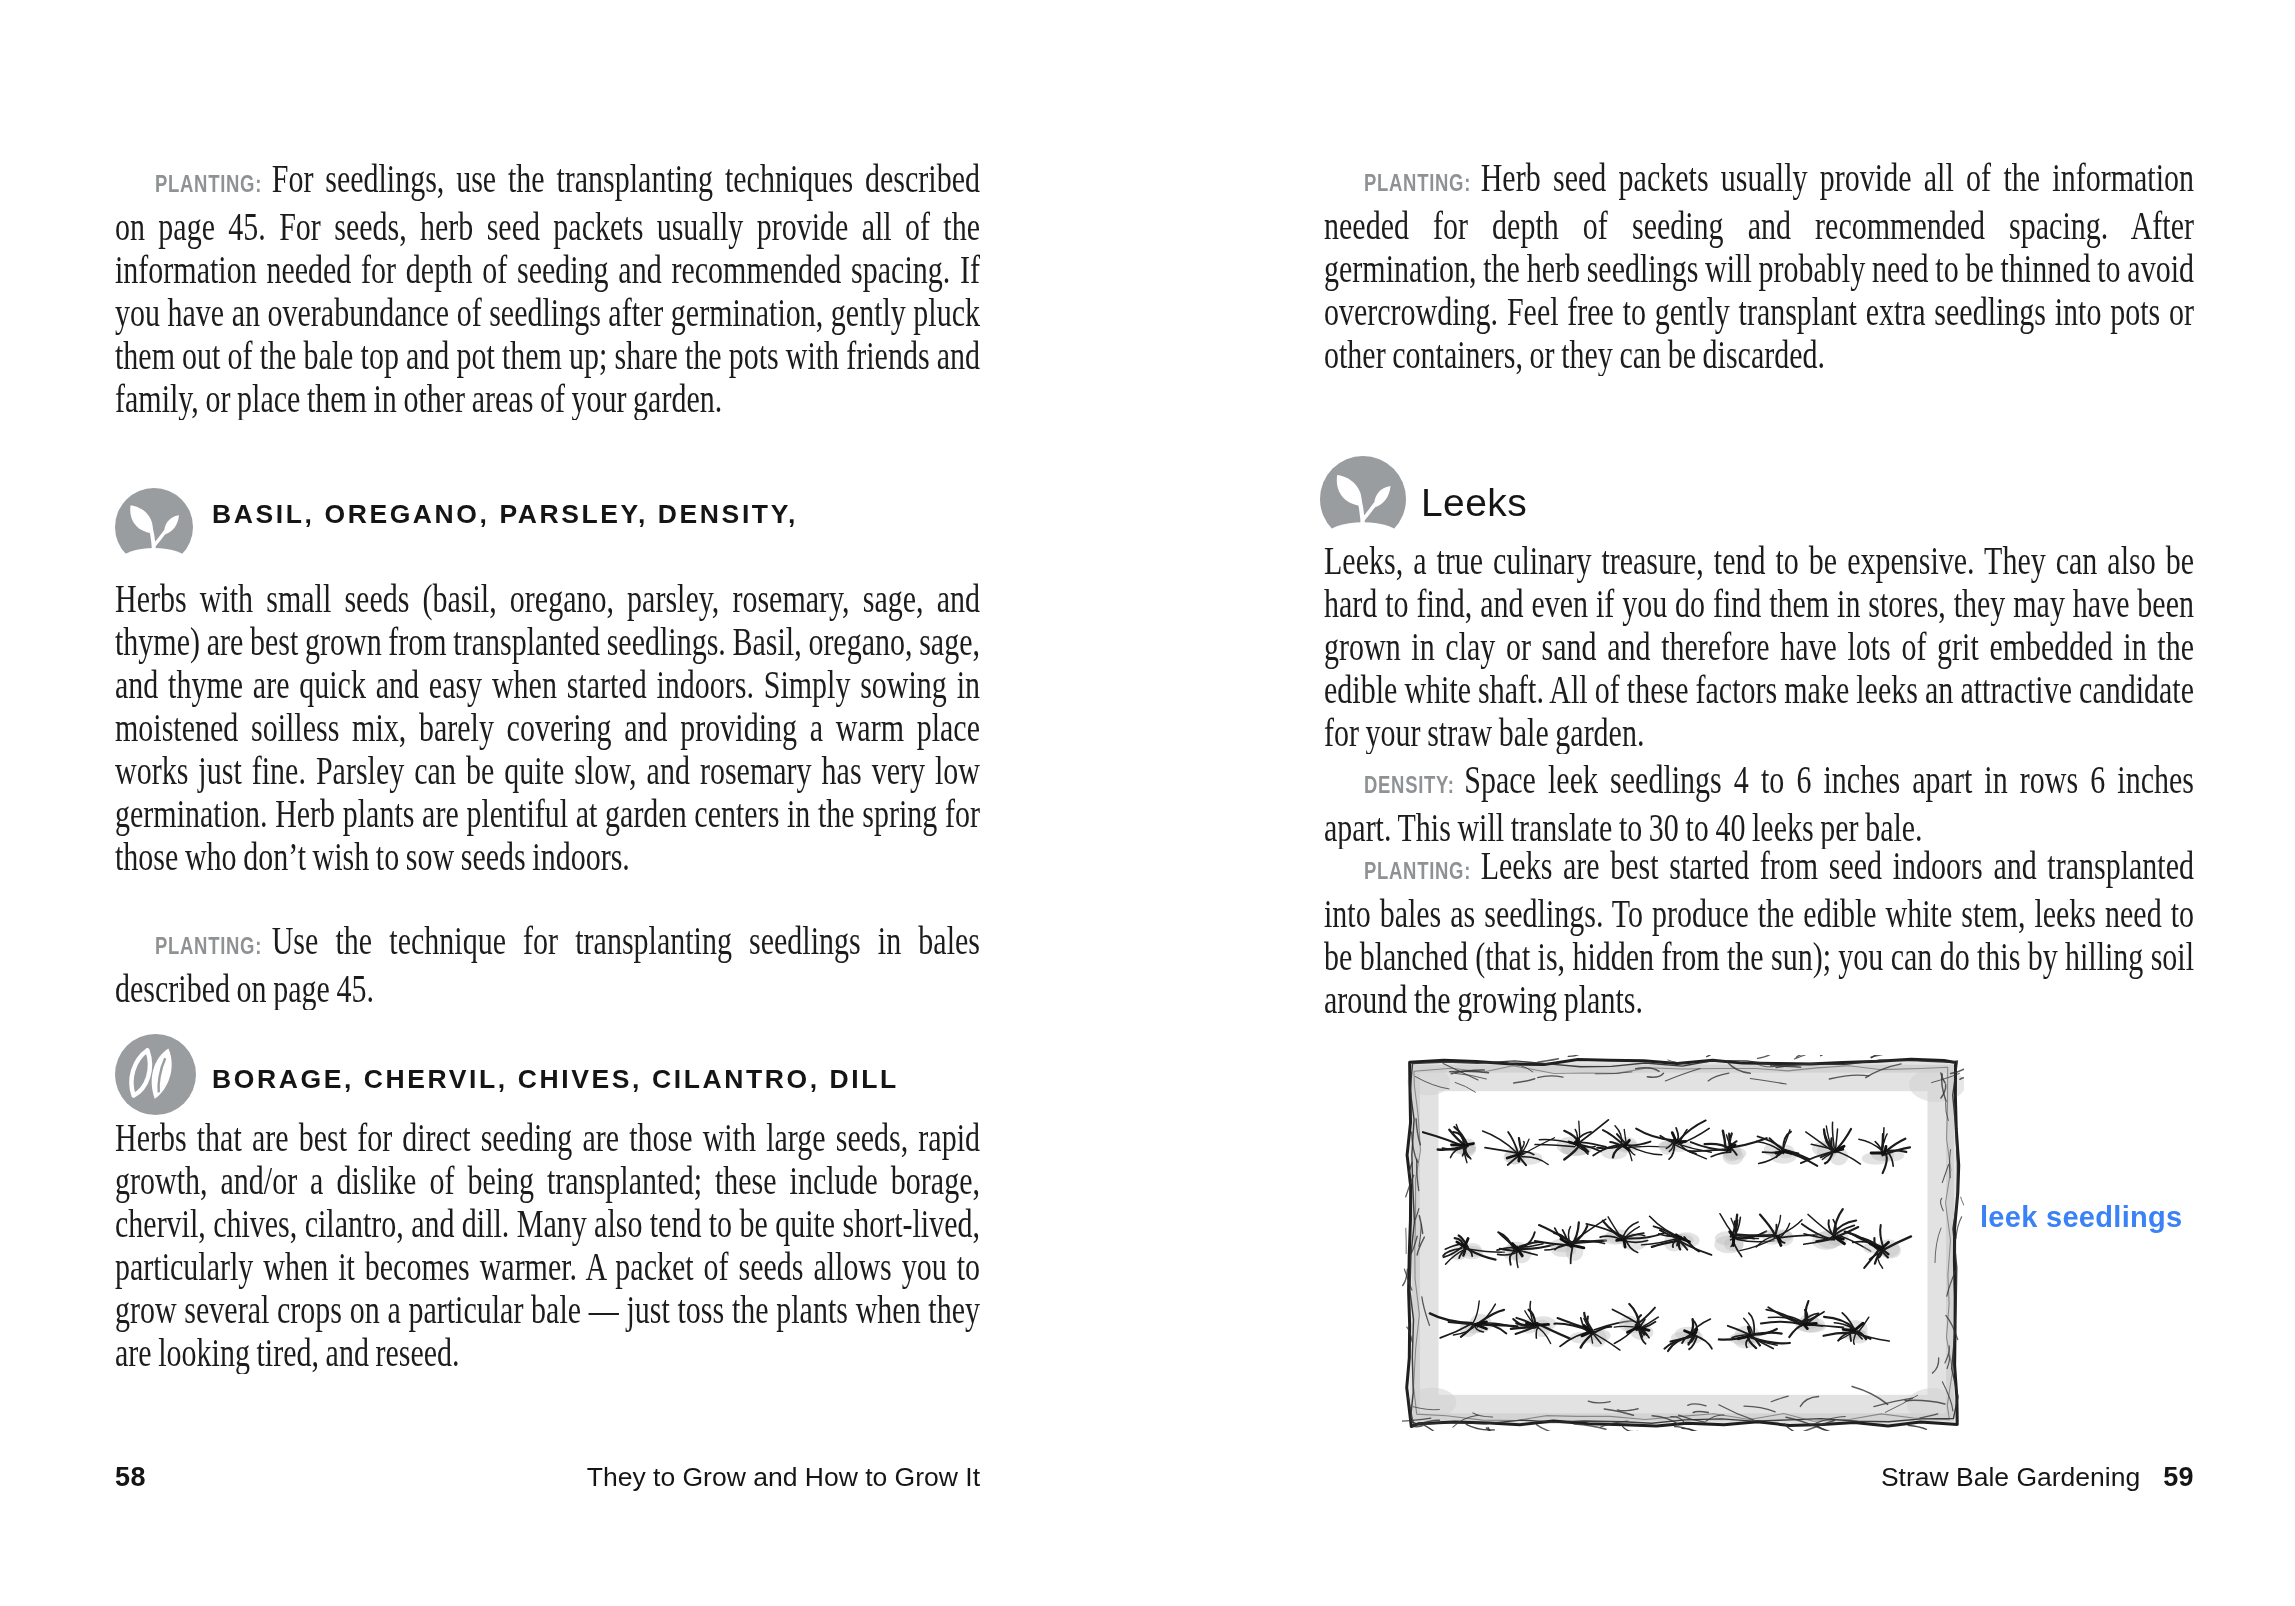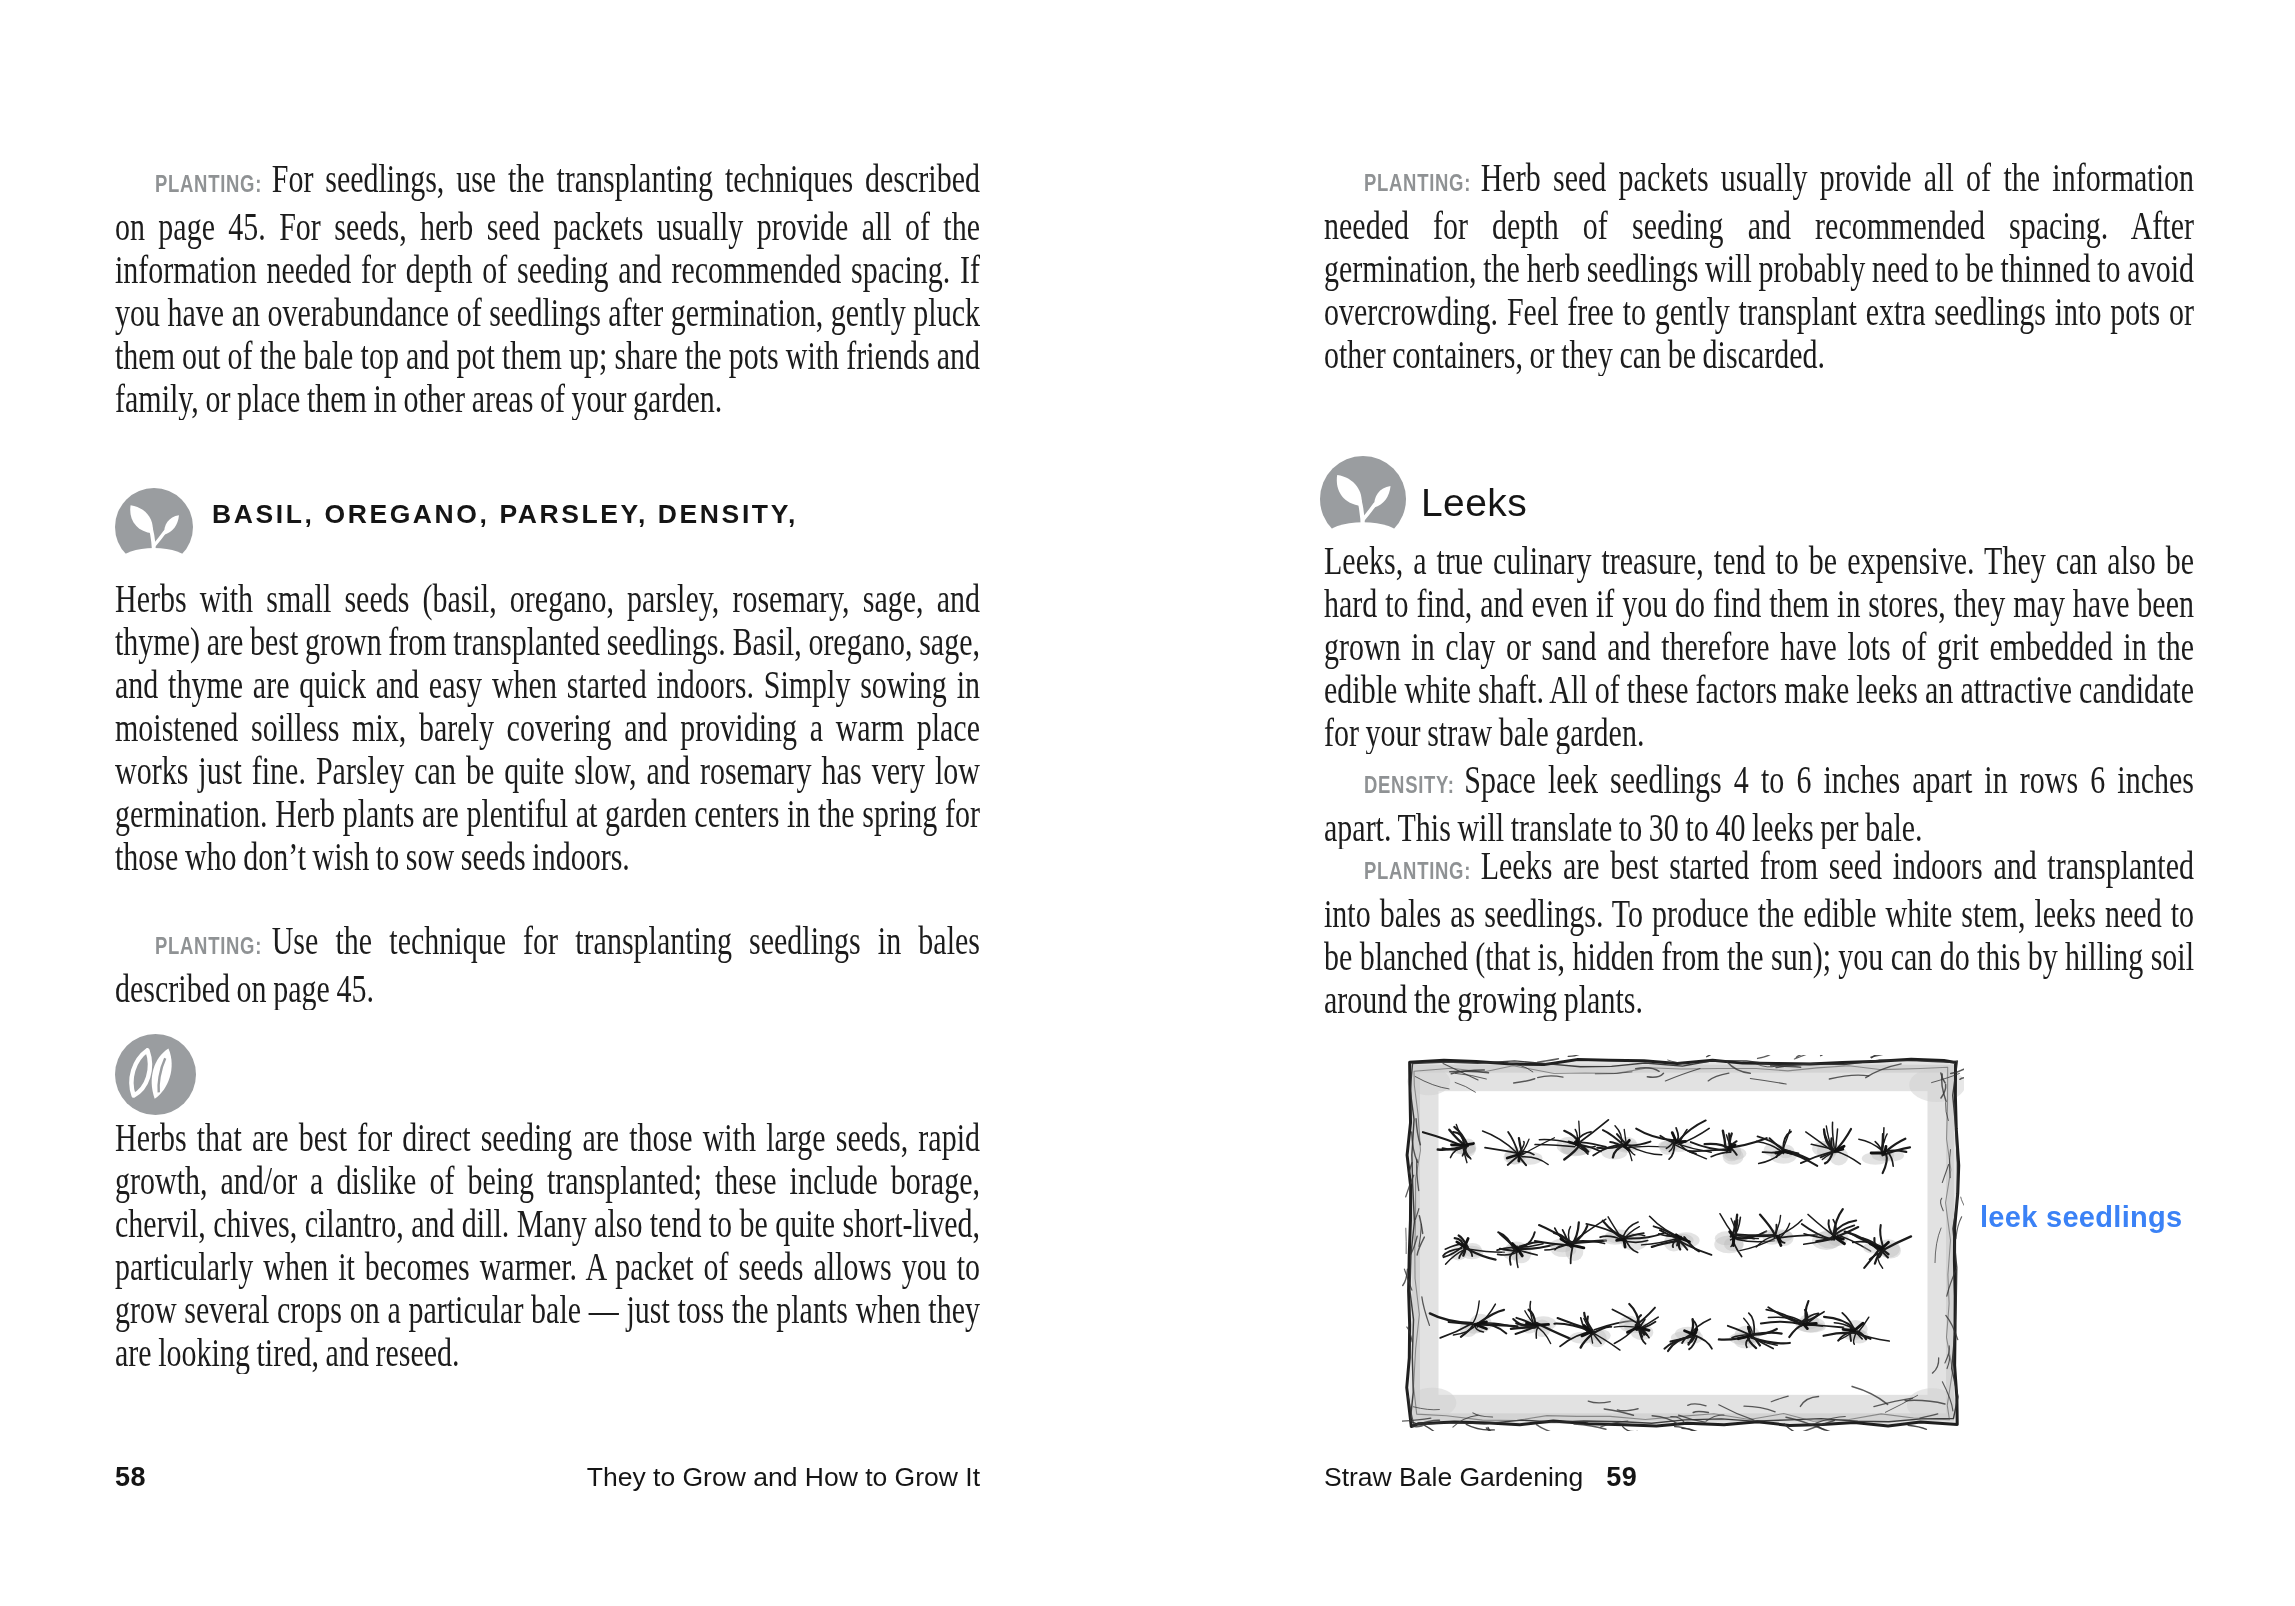--- a/index.html
+++ b/index.html
@@ -44,21 +44,21 @@
   .icon svg { display:block; }
 
   .footer {
     position:absolute; top:1462px; left:0; right:0;
     font-family:"Liberation Sans", sans-serif; font-size:26.5px; color:#151515;
     display:flex; align-items:baseline;
   }
   .footer .pageno { font-weight:700; font-size:27px; letter-spacing:0.4px; }
   .footer.fleft  { justify-content:space-between; }
   .footer.fleft .ftext { margin-left:26.5px; }
-  .footer.fright { }
+  .footer.fright { justify-content:flex-end; }
   .footer.fright .ftext { margin-right:23px; }
 
   .illustration { position:absolute; left:78px; top:1055px; width:562px; height:376px; }
   .ill-label {
     position:absolute; left:656px; top:1201px;
     font-family:"Liberation Sans", sans-serif; font-weight:700;
     font-size:29px; letter-spacing:0.3px; color:#3b82f6;
   }
 </style>
 </head>
@@ -87,20 +87,23 @@
   <p class="body indent" style="top:919px"><span class="runin-label">PLANTING:</span><span>Use the technique for transplanting seedlings in bales described on page 45.</span></p>
 
   <span class="icon" style="left:0px; top:1034px">
     <svg width="81" height="81" viewBox="0 0 100 100" aria-hidden="true">
       <circle cx="50" cy="50" r="50" fill="#9a9da0"></circle>
       <path d="M40 20 C 23 32, 16 56, 23 76 C 40 67, 48 43, 40 20 Z" fill="none" stroke="#ffffff" stroke-width="5.5" stroke-linejoin="round"></path>
       <path d="M66 18 C 48 29, 40 55, 49 80 C 66 69, 76 41, 66 18 Z" fill="#ffffff"></path>
       <path d="M62 30 C 55 45, 53 62, 54 72" stroke="#9a9da0" stroke-width="3" fill="none"></path>
     </svg>
   </span>
+  <h3 class="sec-head" style="top:1061px">
+    <span class="hline">BORAGE, CHERVIL, CHIVES, CILANTRO, DILL</span>
+  </h3>
 
   <p class="body" style="top:1116px"><span>Herbs that are best for direct seeding are those with large seeds, rapid growth, and/or a dislike of being transplanted; these include borage, chervil, chives, cilantro, and dill. Many also tend to be quite short-lived, particularly when it becomes warmer. A packet of seeds allows you to grow several crops on a particular bale — just toss the plants when they are looking tired, and reseed.</span></p>
 
   <div class="footer fleft">
     <span class="pageno">58</span>
     <span class="ftext">They to Grow and How to Grow It</span>
   </div>
 </section>
 
 <section class="page right">

